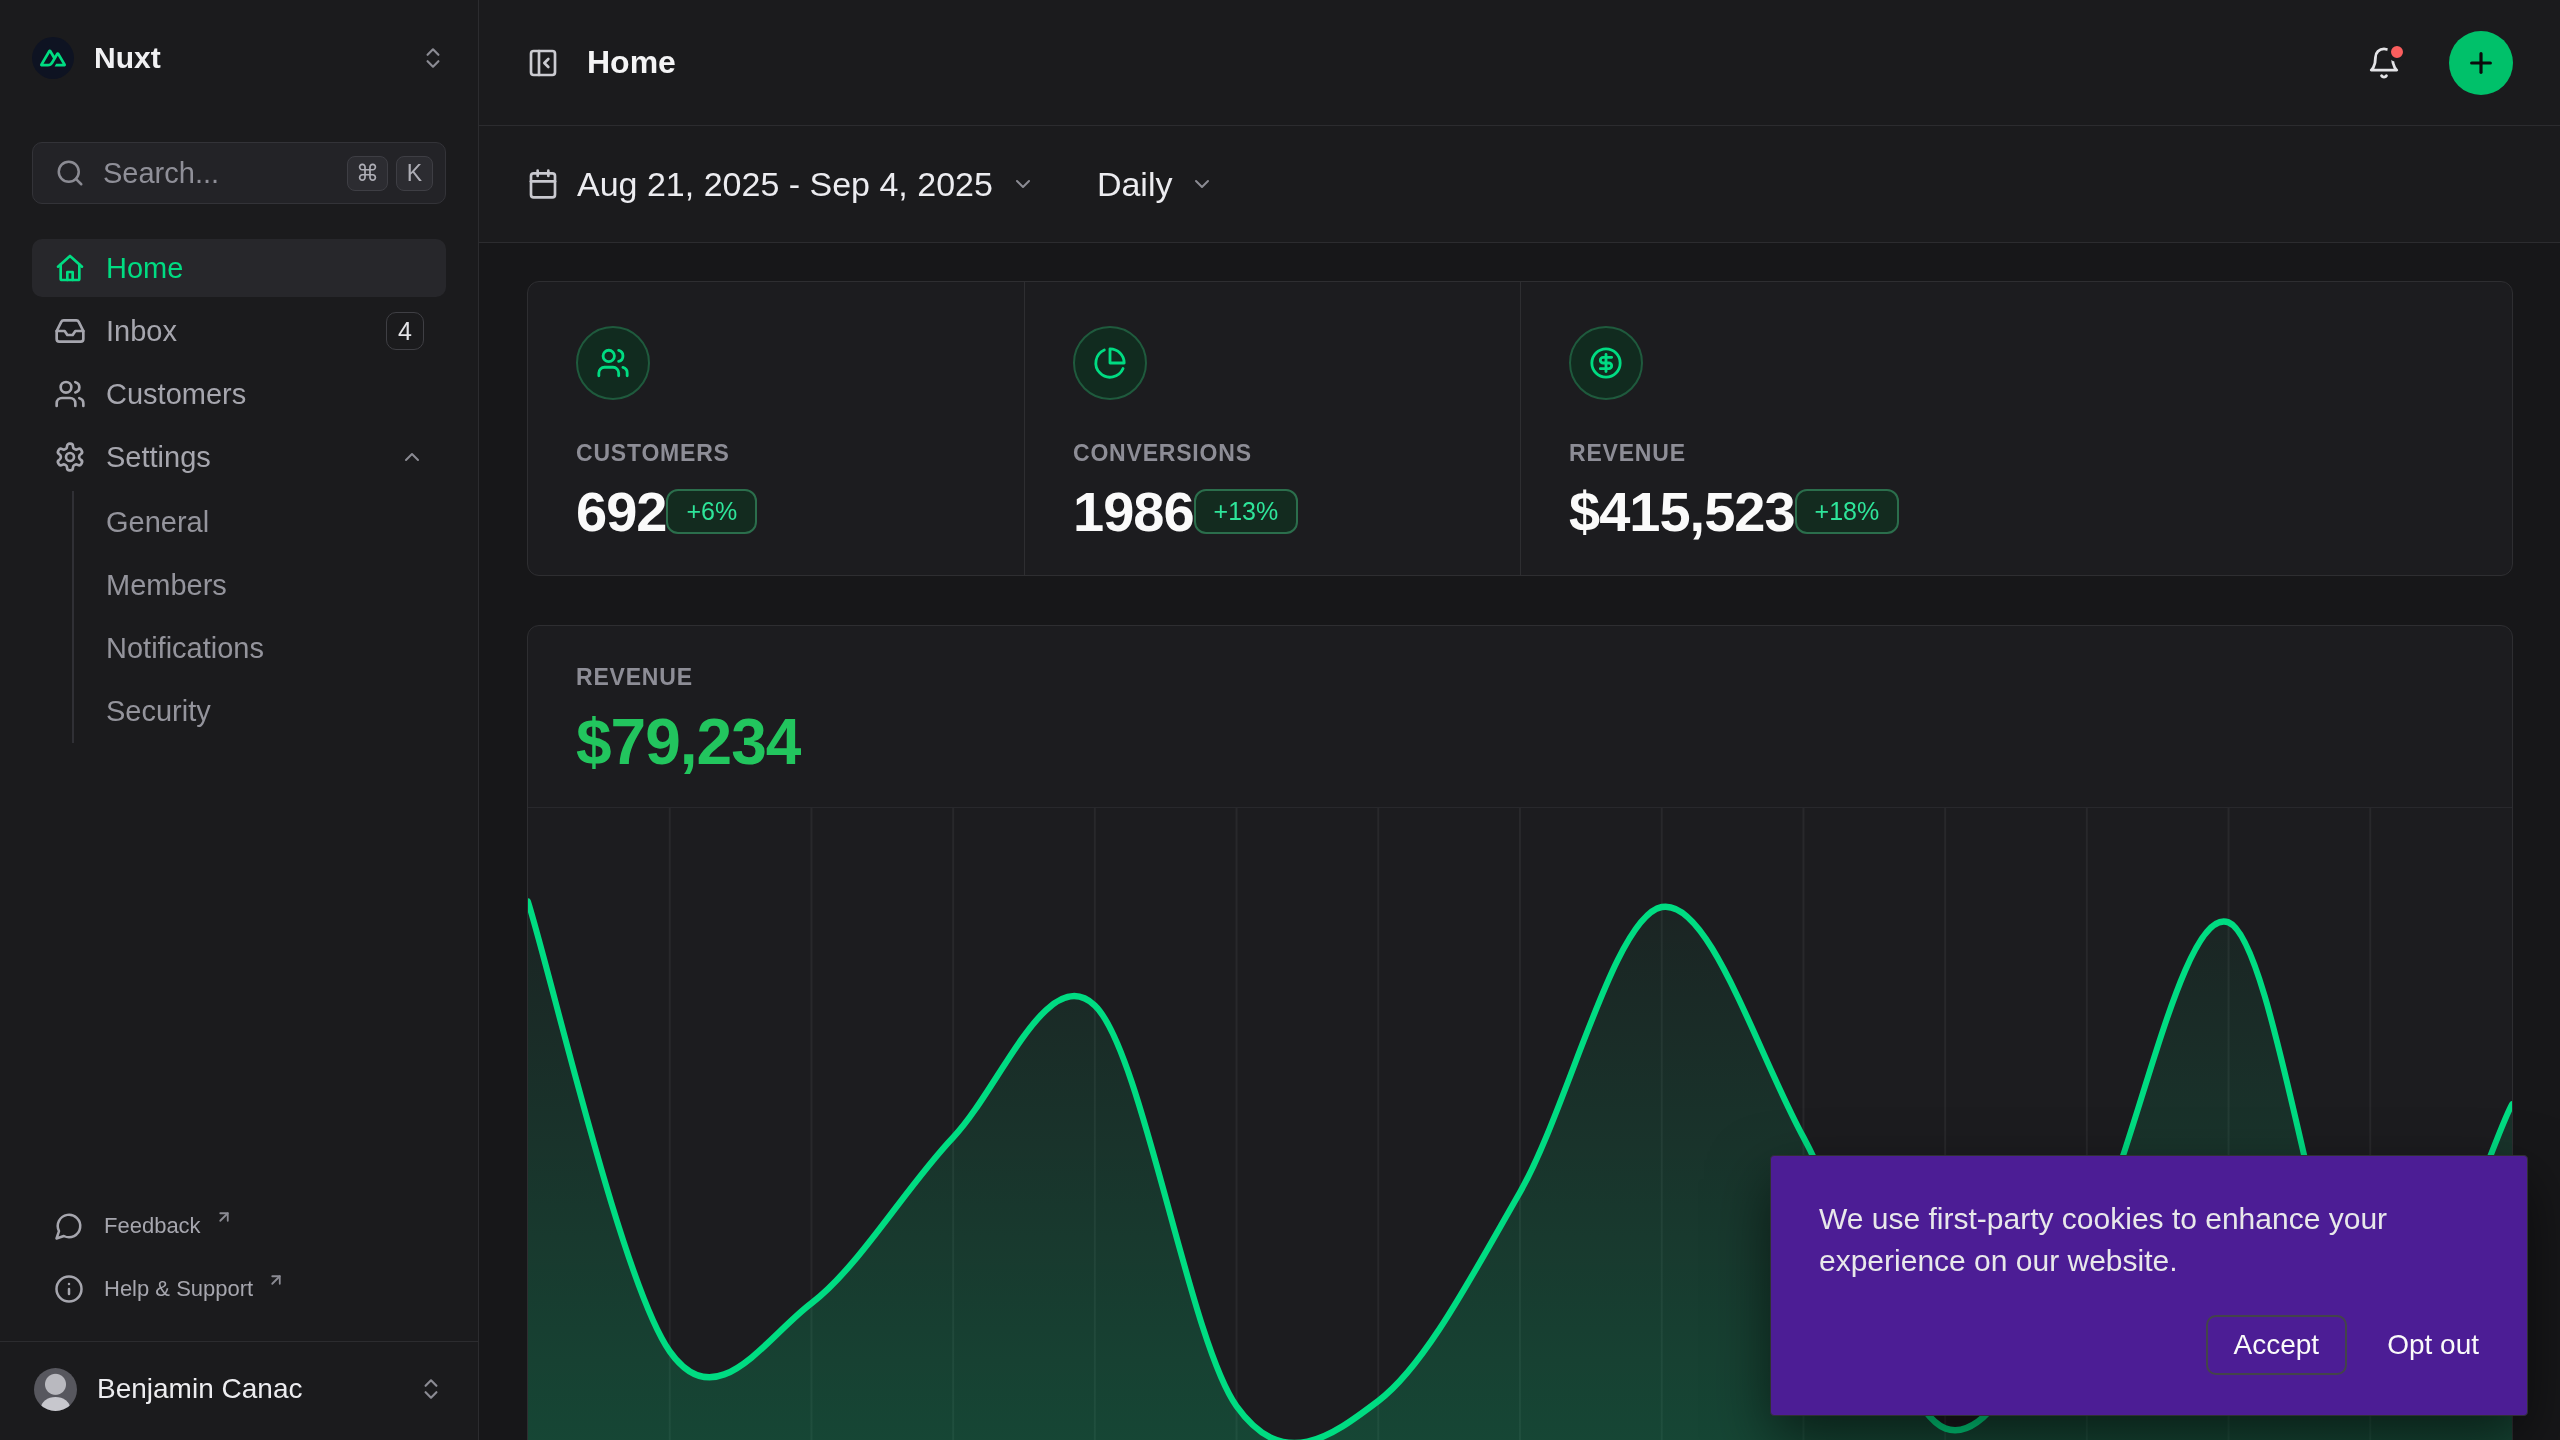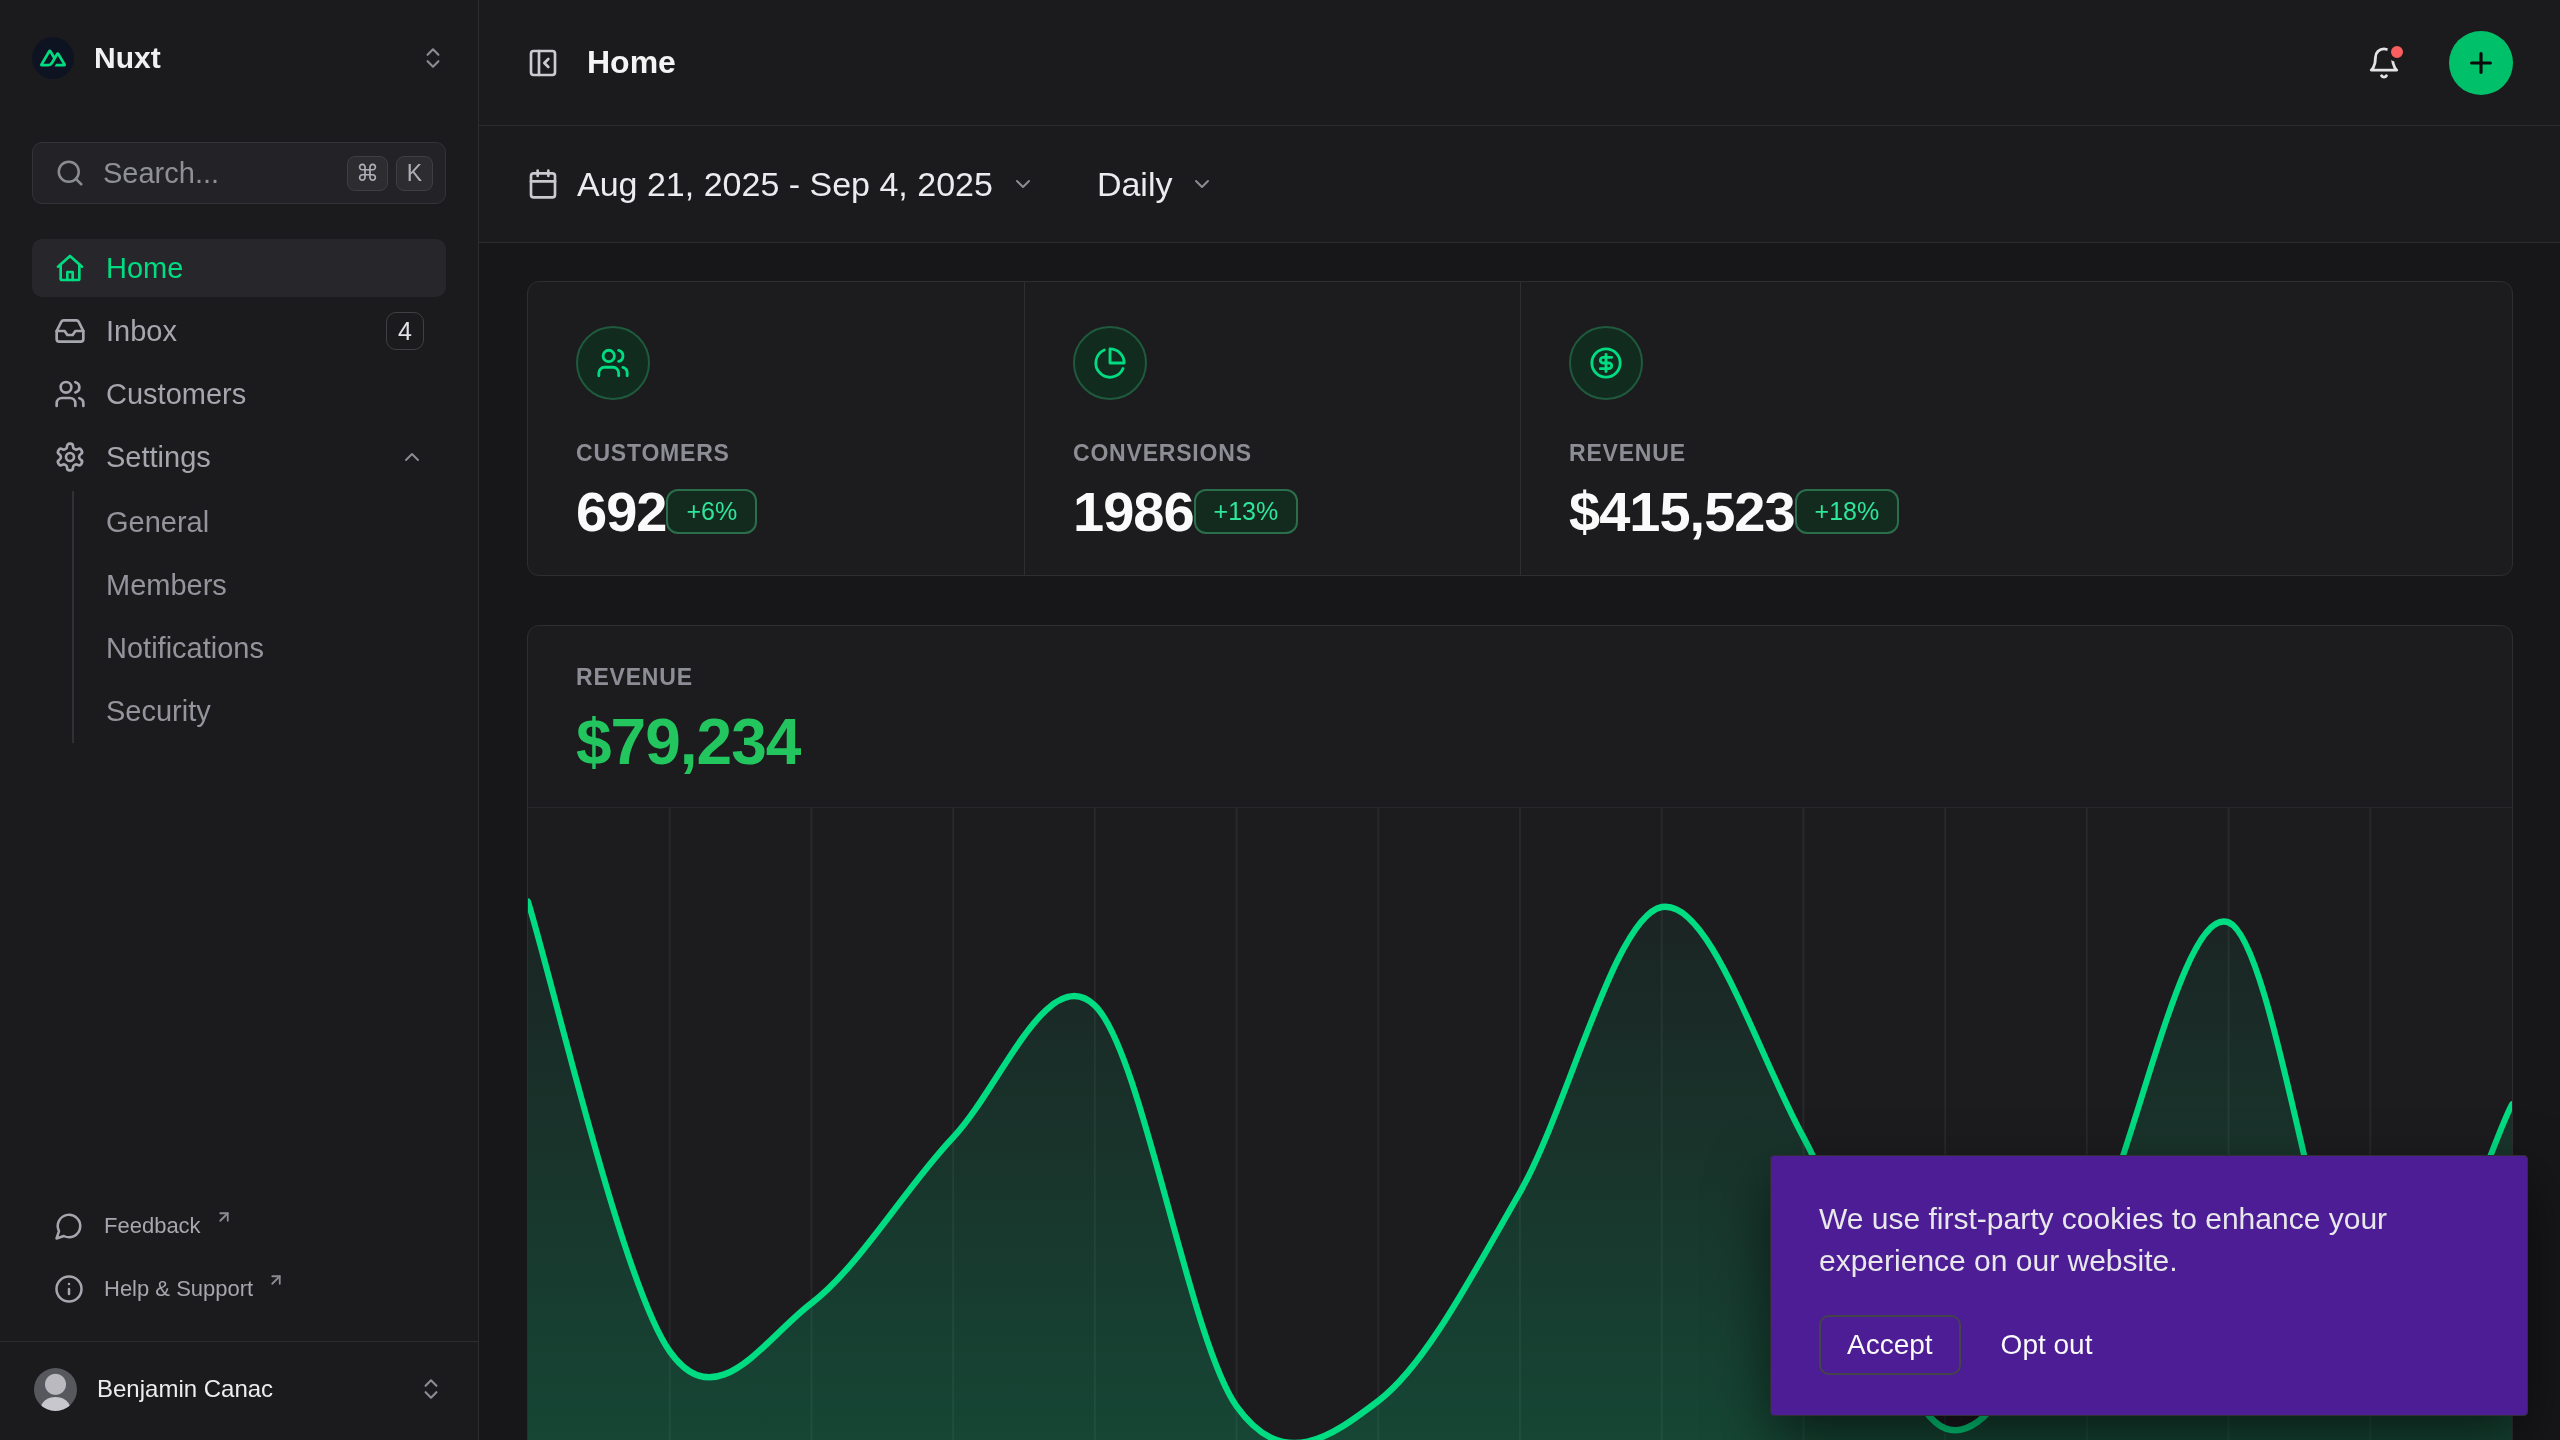--- a/index.html
+++ b/index.html
@@ -94,21 +94,21 @@
   .avatar {
     width:43px; height:43px; border-radius:50%;
     background:radial-gradient(circle at 50% 38%, #b9b9bf 0 10px, #57575e 11px),
                linear-gradient(180deg,#6e6e75,#3a3a40);
     position:relative; overflow:hidden;
   }
   .avatar::after {
     content:""; position:absolute; left:7px; right:7px; bottom:-8px; height:22px;
     background:#c7c7cd; border-radius:50% 50% 0 0;
   }
-  .user-name { font-size:24px; font-weight:500; color:#ededf0; flex:1; }
+  .user-name { font-size:28px; font-weight:500; color:#ededf0; flex:1; }
 
   
   .main { flex:1; display:flex; flex-direction:column; background:#1b1b1d; min-width:0; }
   .topbar {
     height:126px; border-bottom:1px solid #2c2c2f;
     display:flex; align-items:center; padding:0 47px 0 48px; gap:28px;
   }
   .panel-btn { color:#cbcbd1; cursor:pointer; display:flex; }
   .page-title { font-size:32px; font-weight:700; color:#f4f4f5; flex:1; }
   .bell-btn { position:relative; color:#e4e4e7; cursor:pointer; margin-right:20px; display:flex; }
@@ -181,21 +181,21 @@
 
   
   .toast {
     position:fixed; right:32px; bottom:24px; width:758px;
     background:#4c1d95; border:1px solid #303034; border-radius:4px;
     padding:42px 48px 40px 48px;
     box-shadow:0 24px 60px rgba(0,0,0,0.55);
     z-index:10;
   }
   .toast-msg { font-size:30px; line-height:1.42; color:#e8e8ea; width:630px; }
-  .toast-actions { margin-top:32px; display:flex; align-items:center; gap:40px; }
+  .toast-actions { margin-top:32px; display:flex; align-items:center; gap:40px;justify-content:flex-end; }
   .btn-accept {
     font-family:"Liberation Sans", sans-serif;
     background:transparent; border:2px solid #44444a; border-radius:10px;
     color:#fafafa; font-size:28px; font-weight:500;
     padding:12px 26px; cursor:pointer;
   }
   .btn-optout {
     font-family:"Liberation Sans", sans-serif;
     background:transparent; border:none;
     color:#fafafa; font-size:28px; font-weight:500; cursor:pointer; padding:12px 0;

